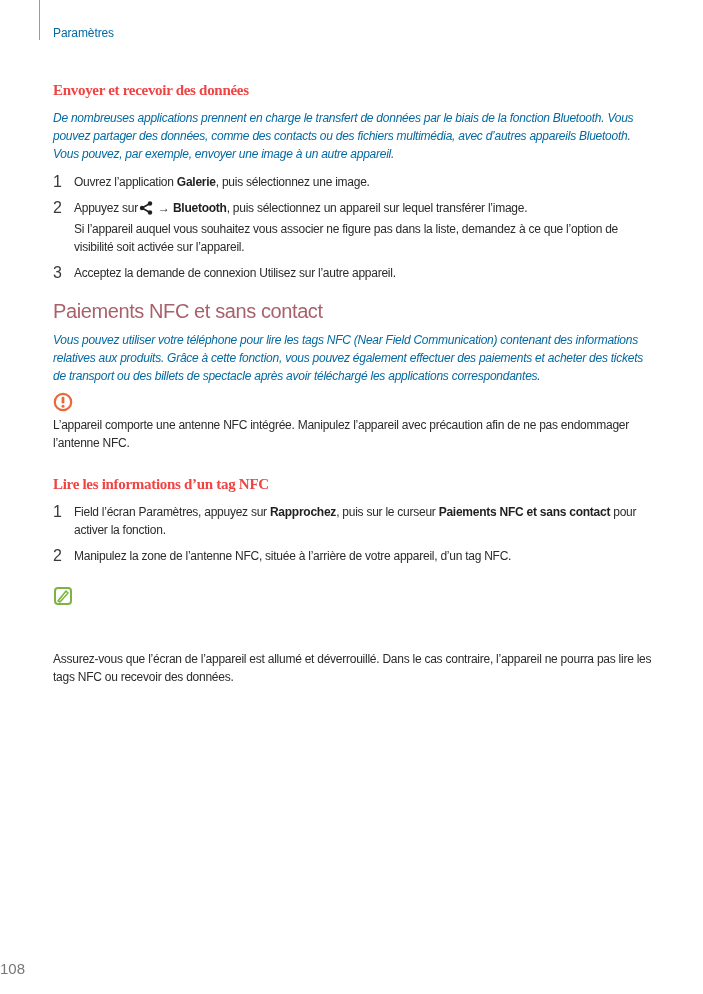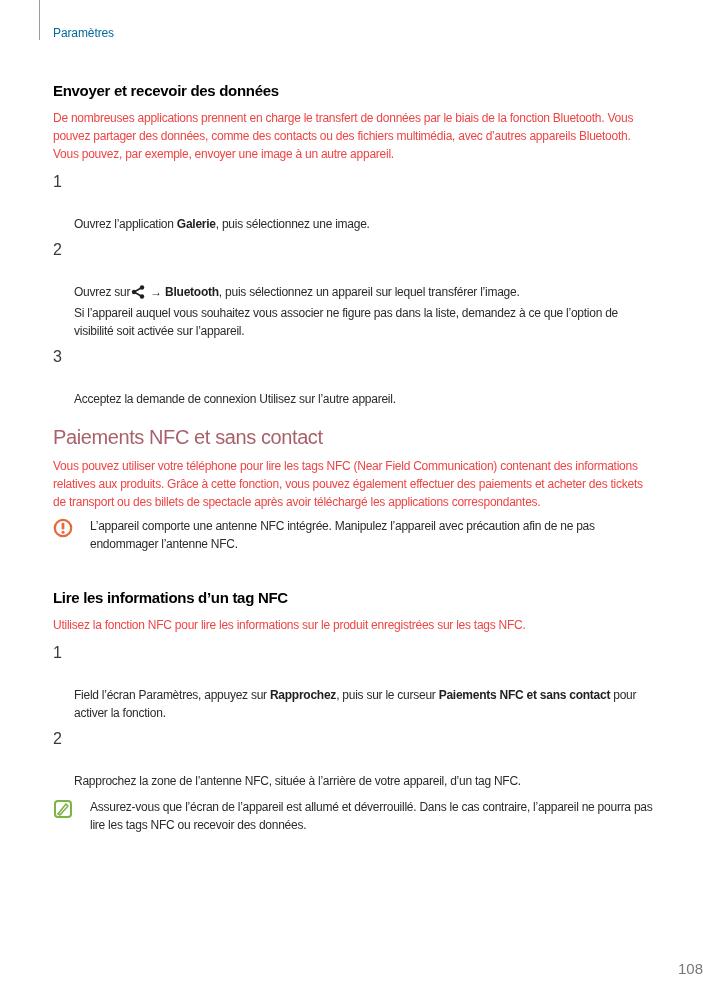--- a/index.html
+++ b/index.html
@@ -10,43 +10,44 @@
   }
   .header-rule {
     position: absolute; left: 39px; top: 0; width: 1px; height: 40px; background: #9a9a9a;
   }
   .header-label {
     position: absolute; left: 53px; top: 26px; font-size: 12px; color: #0369a1;
     letter-spacing: -0.1px;
   }
   .content { position: absolute; left: 53px; top: 82px; width: 600px; }
   h2.sub {
-    font-size: 15px; font-weight: bold; color: #000000; margin: 0 0 10px 0;
+    font-size: 15px; font-weight: bold; color: #ef4444; margin: 0 0 10px 0;
     letter-spacing: -0.3px;
+    font-family: Liberation Serif, serif;
   }
   h1.main {
     font-size: 20px; font-weight: normal; color: #a9606a; margin: 0 0 8px 0;
     letter-spacing: -0.4px;
   }
   p.body {
-    font-size: 12px; line-height: 18px; margin: 0; color: #ef4444; letter-spacing: -0.25px;
+    font-size: 12px; line-height: 18px; margin: 0; color: #0369a1; letter-spacing: -0.25px; font-style: italic;
   }
   .steps { margin: 10px 0 0 0; padding: 0; list-style: none; }
   .step { display: flex; margin-bottom: 8px; }
   .step-num {
     width: 21px; flex: none; font-size: 16px; color: #3a3a3a; line-height: 18px;
   }
-  .step-text { font-size: 12px; line-height: 18px; letter-spacing: -0.25px; margin-top: 42px; }
+  .step-text { font-size: 12px; line-height: 18px; letter-spacing: -0.25px; }
   .step-text b { font-weight: bold; color: #1f1f1f; }
-  .note { display: flex; margin-top: 6px; }
+  .note { display: flex; margin-top: 6px; flex-direction: column; }
   .note-icon { width: 37px; flex: none; padding-top: 1px; }
   .note-text { font-size: 12px; line-height: 18px; letter-spacing: -0.25px; }
   .share-icon { display: inline-block; vertical-align: -3px; margin: 0 2px 0 1px; }
   .page-number {
-    position: absolute; left: 0; width: 703px; top: 960px; text-align: right;
+    position: absolute; left: 0; width: 703px; top: 960px; text-align: left;
     font-size: 15px; color: #777777;
   }
 </style>
 </head>
 <body>
 
 <div class="header-rule"></div>
 <div class="header-label">Paramètres</div>
 
 <div class="content">
@@ -55,21 +56,21 @@
   <p class="body">De nombreuses applications prennent en charge le transfert de données par le biais de la fonction Bluetooth. Vous pouvez partager des données, comme des contacts ou des fichiers multimédia, avec d’autres appareils Bluetooth. Vous pouvez, par exemple, envoyer une image à un autre appareil.</p>
 
   <div class="steps">
     <div class="step">
       <span class="step-num">1</span>
       <span class="step-text"><span>Ouvrez l’application </span><b>Galerie</b><span>, puis sélectionnez une image.</span></span>
     </div>
     <div class="step">
       <span class="step-num">2</span>
       <span class="step-text">
-        <span>Ouvrez sur</span><span class="share-icon"><svg width="14" height="14" viewBox="0 0 14 14">
+        <span>Appuyez sur</span><span class="share-icon"><svg width="14" height="14" viewBox="0 0 14 14">
               <circle cx="11" cy="2.5" r="2.2" fill="#1f1f1f"></circle>
               <circle cx="3" cy="7" r="2.2" fill="#1f1f1f"></circle>
               <circle cx="11" cy="11.5" r="2.2" fill="#1f1f1f"></circle>
               <line x1="11" y1="2.5" x2="3" y2="7" stroke="#1f1f1f" stroke-width="1.6"></line>
               <line x1="3" y1="7" x2="11" y2="11.5" stroke="#1f1f1f" stroke-width="1.6"></line>
             </svg></span><span> → </span><b>Bluetooth</b><span>, puis sélectionnez un appareil sur lequel transférer l’image.</span><br>
         <span>Si l’appareil auquel vous souhaitez vous associer ne figure pas dans la liste, demandez à ce que l’option de visibilité soit activée sur l’appareil.</span>
       </span>
     </div>
     <div class="step">
@@ -85,35 +86,34 @@
     <span class="note-icon">
       <svg width="20" height="20" viewBox="0 0 20 20">
           <circle cx="10" cy="10" r="8.2" fill="none" stroke="#e8693a" stroke-width="2.2"></circle>
           <rect x="8.6" y="4.8" width="2.8" height="6.6" rx="1.2" fill="#e8693a"></rect>
           <circle cx="10" cy="14.3" r="1.5" fill="#e8693a"></circle>
         </svg>
     </span>
     <span class="note-text">L’appareil comporte une antenne NFC intégrée. Manipulez l’appareil avec précaution afin de ne pas endommager l’antenne NFC.</span>
   </div>
 
-  <h2 class="sub" style="margin-top:36px;">Lire les informations d’un tag NFC</h2>
-  <p class="body">Utilisez la fonction NFC pour lire les informations sur le produit enregistrées sur les tags NFC.</p>
+  <h2 class="sub" style="margin-top:24px;">Lire les informations d’un tag NFC</h2>
 
   <div class="steps">
     <div class="step">
       <span class="step-num">1</span>
       <span class="step-text"><span>Field l’écran Paramètres, appuyez sur </span><b>Rapprochez</b><span>, puis sur le curseur </span><b>Paiements NFC et sans contact</b><span> pour activer la fonction.</span></span>
     </div>
     <div class="step" style="margin-bottom:2px;">
       <span class="step-num">2</span>
-      <span class="step-text"><span>Rapprochez la zone de l’antenne NFC, située à l’arrière de votre appareil, d’un tag NFC.</span><br></span>
+      <span class="step-text"><span>Manipulez la zone de l’antenne NFC, située à l’arrière de votre appareil, d’un tag NFC.</span><br></span>
     </div>
   </div>
 
-  <div class="note" style="margin-top:8px;">
+  <div class="note" style="margin-top:20px;gap:40px;">
     <span class="note-icon">
       <svg width="20" height="20" viewBox="0 0 20 20">
           <rect x="2" y="2" width="16" height="16" rx="3" fill="none" stroke="#7cb342" stroke-width="2"></rect>
           <path d="M5 15 L13 5 L15 7 L7 16 Z" fill="none" stroke="#7cb342" stroke-width="1.5" stroke-linejoin="round"></path>
           <line x1="5" y1="15" x2="9" y2="10" stroke="#7cb342" stroke-width="1.2"></line>
         </svg>
     </span>
     <span class="note-text">Assurez-vous que l’écran de l’appareil est allumé et déverrouillé. Dans le cas contraire, l’appareil ne pourra pas lire les tags NFC ou recevoir des données.</span>
   </div>
 </div>

